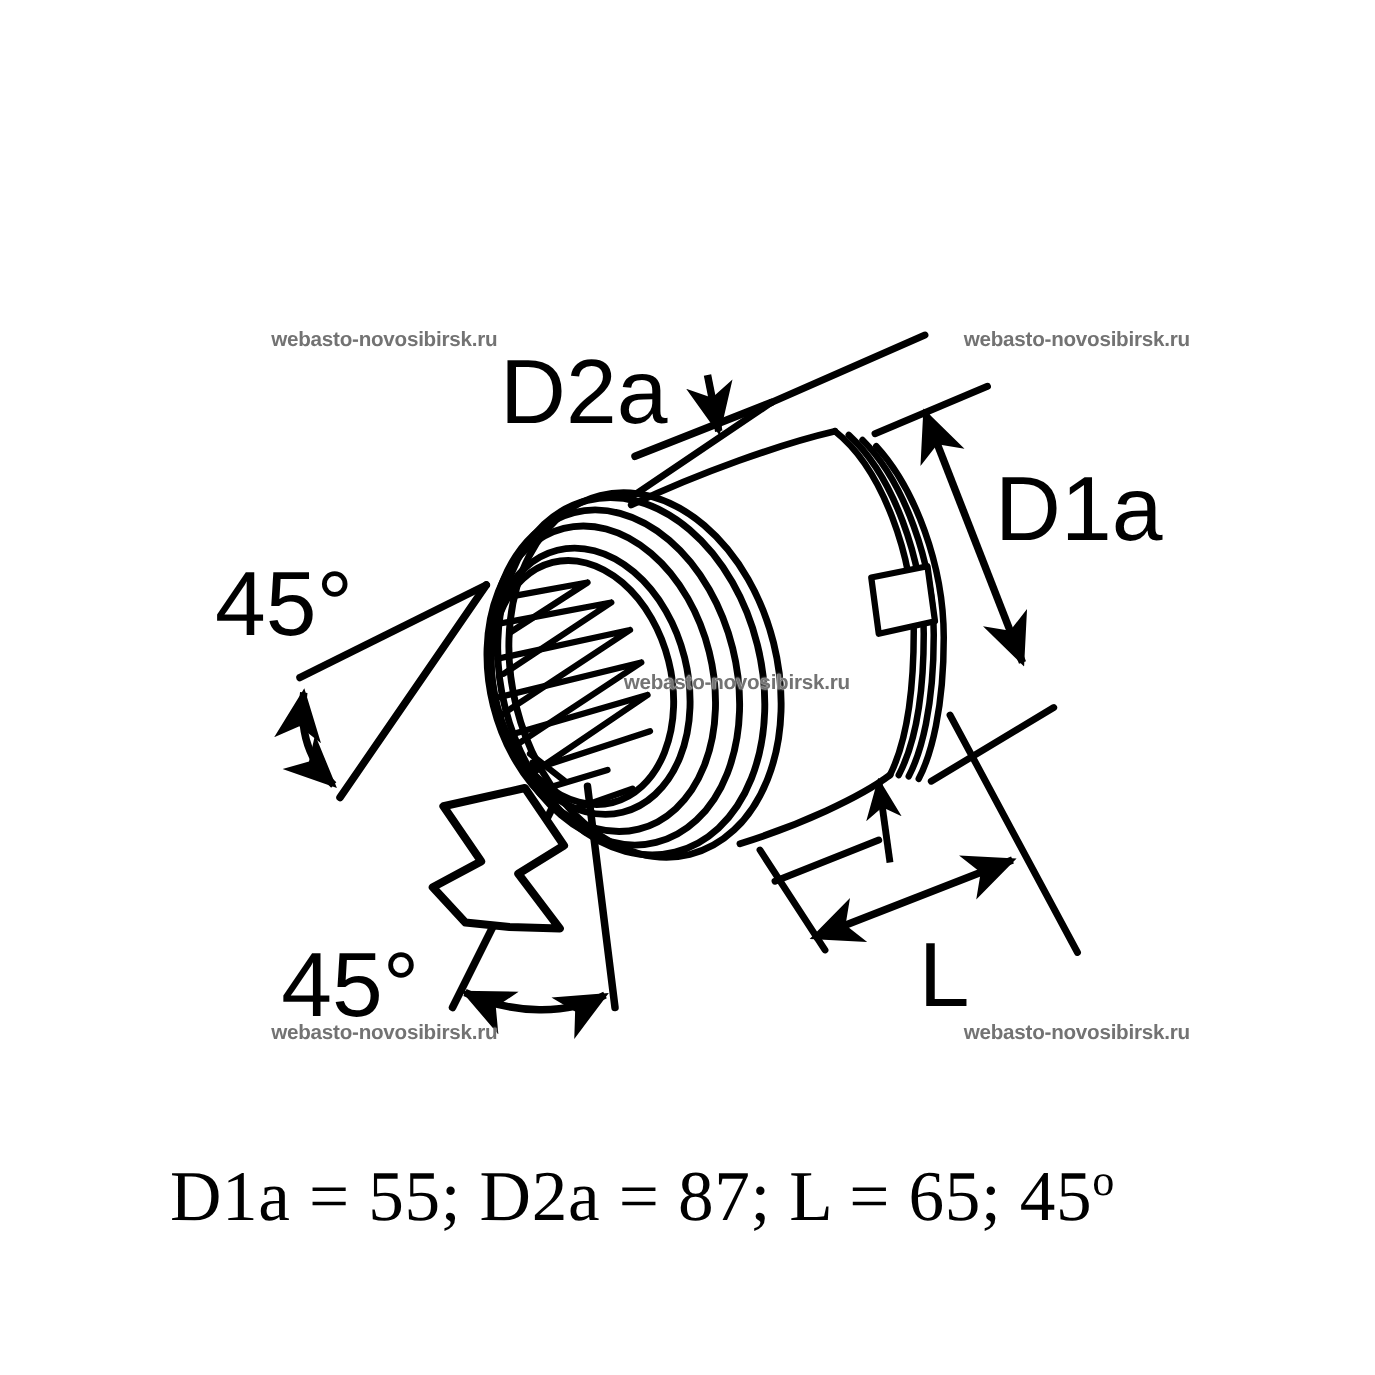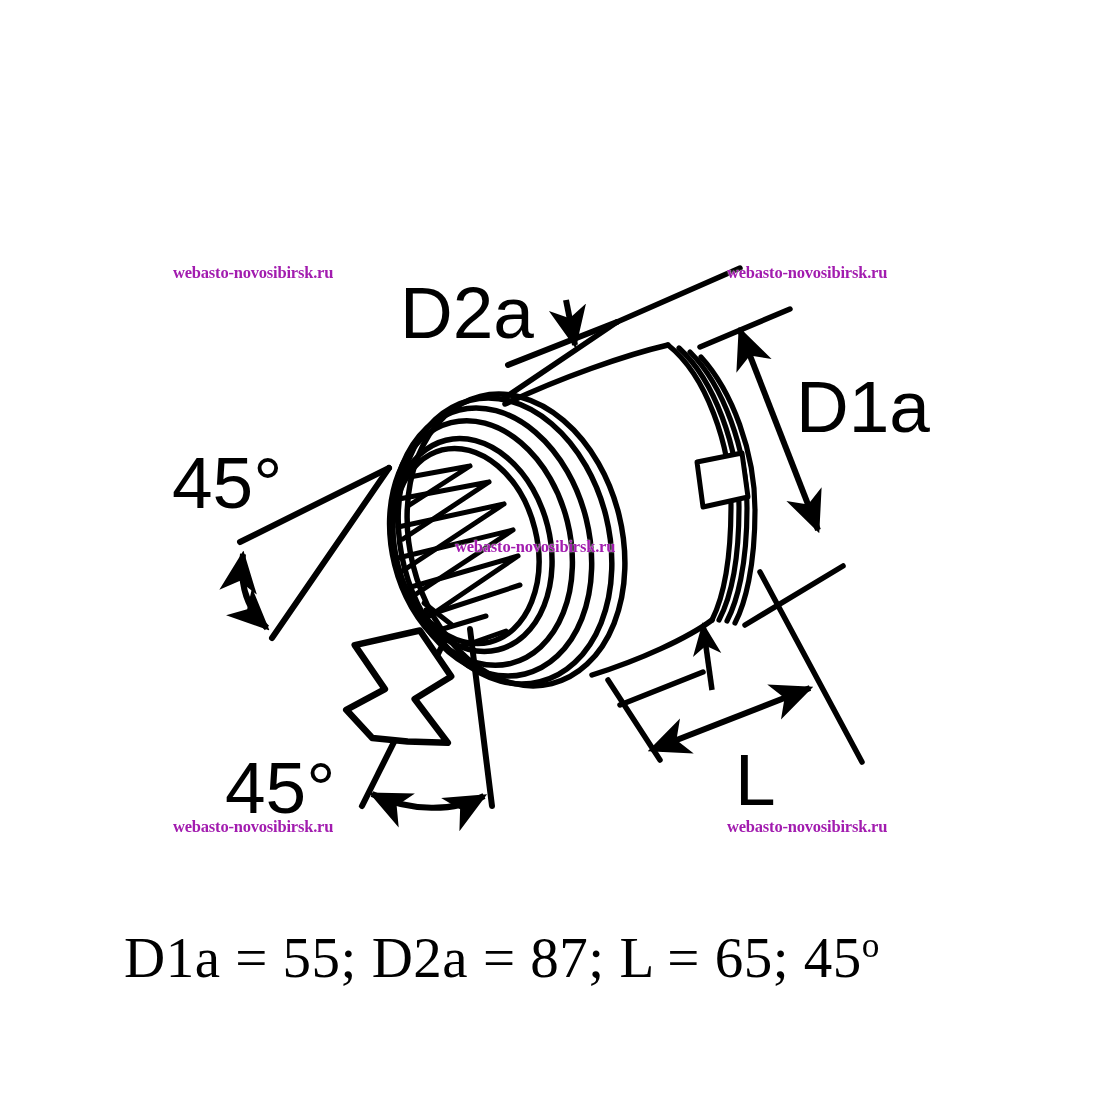--- a/index.html
+++ b/index.html
@@ -24,32 +24,33 @@
   }
   svg.drawing {
     position: absolute;
     left: 0; top: 0;
     width: 1100px;
     height: 1100px;
     display: block;
   }
   .wm {
     position: absolute;
-    font-family: Liberation Serif, serif;
+    font-family: Liberation Sans, sans-serif;
     font-weight: bold;
     font-size: 16.5px;
     letter-spacing: -0.2px;
-    color: #a21caf;
+    color: #737373;
     white-space: nowrap;
     text-shadow: 0 0 1px rgba(255,255,255,0.95), 0 0 2px rgba(255,255,255,0.8);
     user-select: none;
+    margin-left: 44px;
   }
   .caption {
     position: absolute;
-    left: 0;
+    left: 12px;
     top: 925px;
     width: 1004px;
     text-align: center;
     font-family: "Liberation Serif", serif;
     font-size: 57px;
     color: #000000;
     letter-spacing: 0.5px;
     white-space: nowrap;
   }
   .caption sup {

